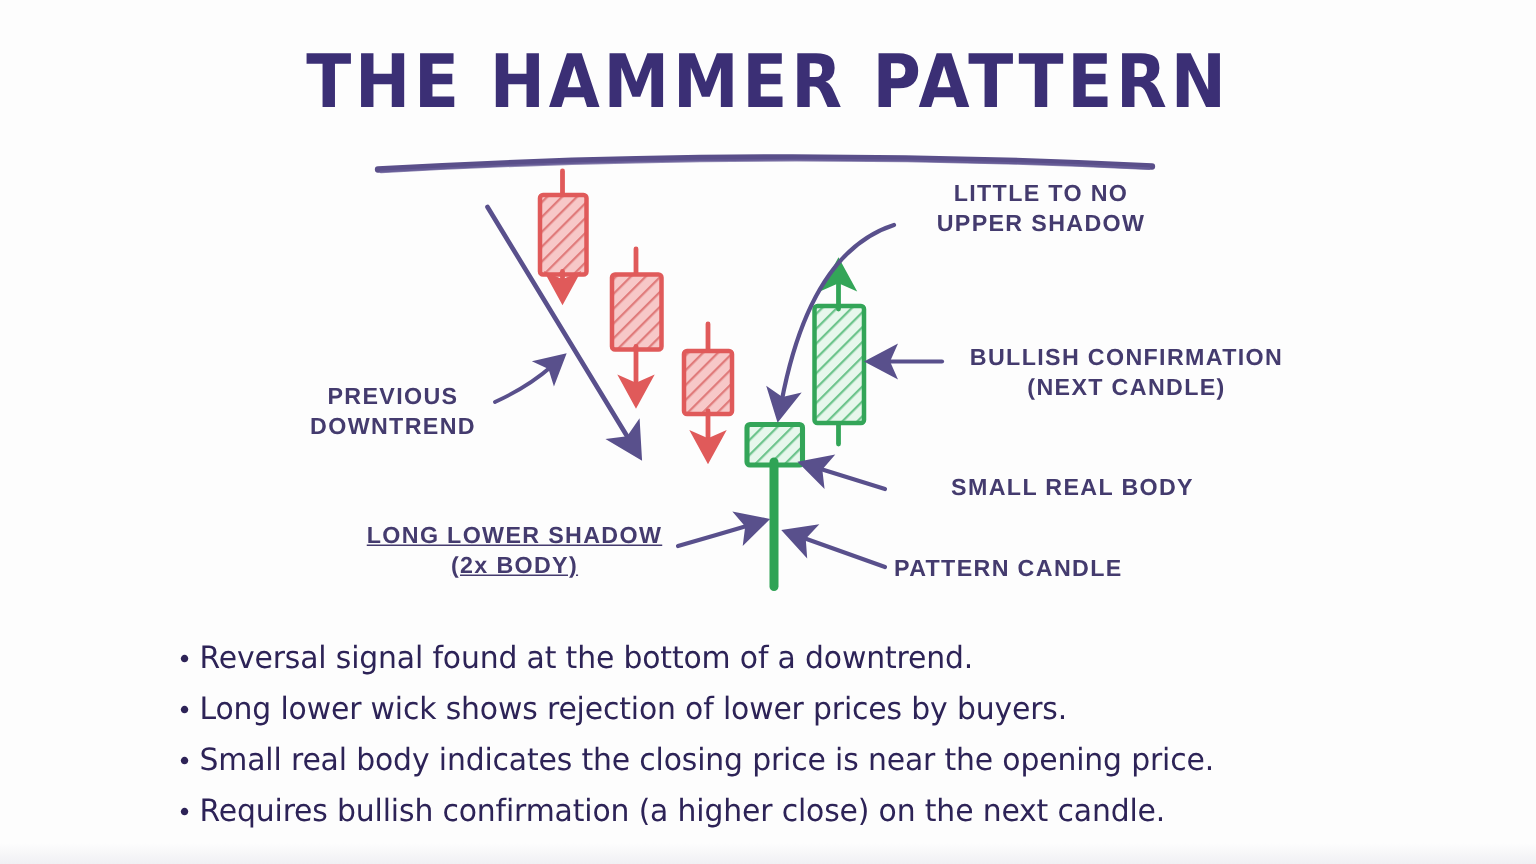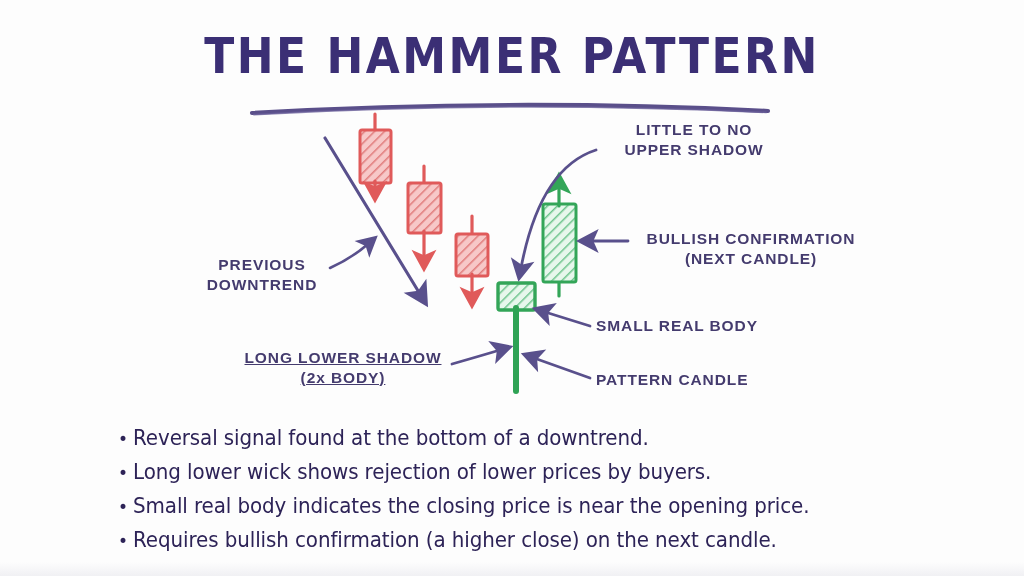--- a/index.html
+++ b/index.html
@@ -71,21 +71,21 @@
     line-height: 1.28;
     white-space: pre-line;
   }
   .anno.center { text-align: center; }
   .anno.left   { text-align: left; }
 
   #label-upper-shadow   { left: 604px; top: 120px; width: 180px; text-align: center; }
   #label-bullish        { left: 636px; top: 229px; width: 230px; text-align: center; }
   #label-previous       { left: 196px; top: 255px; width: 132px; text-align: center; }
   #label-long-shadow    { left: 232px; top: 348px; width: 222px; text-align: center; text-decoration: underline; }
-  #label-small-body     { left: 596px; top: 316px; width: 200px; text-align: left; }
+  #label-small-body     { left: 596px; top: 316px; width: 200px; text-align: right; }
   #label-hammer-candle  { left: 596px; top: 370px; width: 200px; text-align: left; }
 
   
   #bullets {
     position: absolute;
     left: 118px;
     top: 424px;
     width: 820px;
   }
   .bullet-row {

